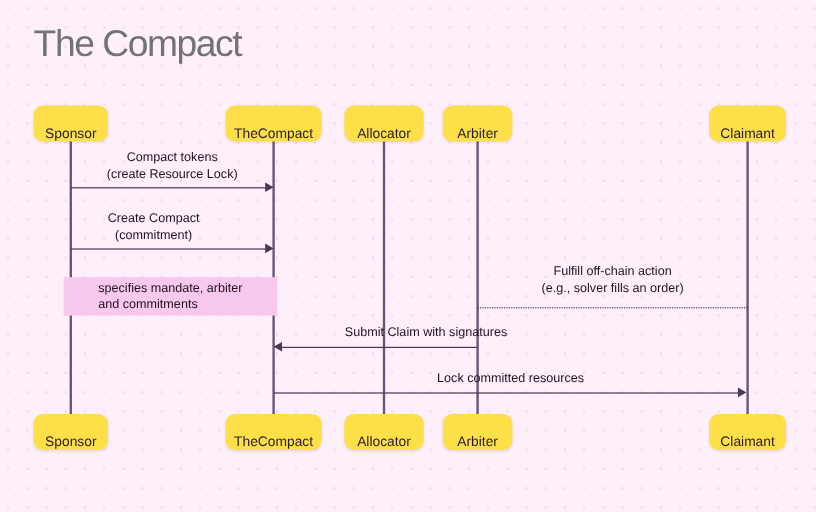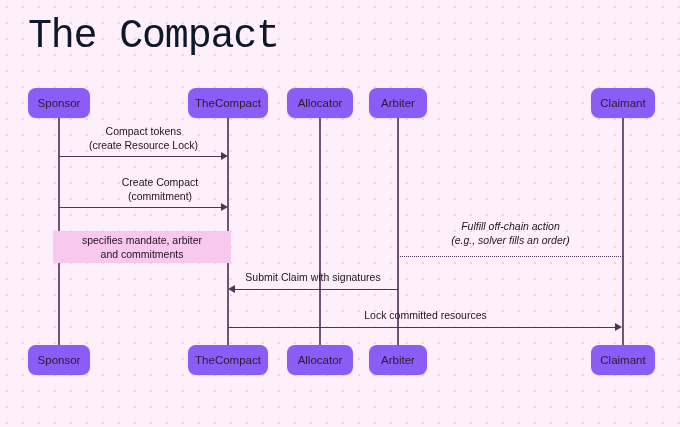--- a/index.html
+++ b/index.html
@@ -11,35 +11,34 @@
     background-size:16px 16px;
     background-position:6px 6px;
     font-family:"Liberation Sans", sans-serif;
     overflow:hidden;
     position:relative;
   }
   #stage{position:absolute;left:0;top:0;width:680px;height:427px;}
 
   .title{
     position:absolute;left:28px;top:14px;
-    font-size:40px;line-height:46px;
+    font-size:31px;line-height:46px;
     letter-spacing:-1.2px;
     font-weight:400;
-    color:#0f172a;
+    color:#737373;
     white-space:nowrap;
-    font-family:Liberation Mono, monospace;
   }
 
   .actor{
     position:absolute;
     height:30px;
-    background:#8b5cf6;
+    background:#fde047;
     border-radius:8px;
     box-shadow:0 1px 2px rgba(90,50,95,0.10);
-    display:flex;align-items:center;justify-content:center;
+    display:flex;align-items:flex-end;justify-content:center;
     font-size:11.5px;
     color:#2b1a30;
     white-space:nowrap;
   }
 
   .lifeline{
     position:absolute;
     width:1.6px;
     background:#6f5478;
   }
@@ -78,21 +77,20 @@
     white-space:pre-line;
   }
 
   .note{
     position:absolute;
     background:#f8c8ee;
     display:flex;align-items:center;justify-content:center;
     font-size:10.5px;
     line-height:14px;
     color:#20121f;
-    text-align:center;
     white-space:pre-line;
   }
 </style>
 </head>
 <body>
 
 <div id="stage">
 
   <div class="title">The Compact</div>
 
@@ -116,33 +114,33 @@
   </div>
   <div class="actor" style="left:591px;top:88px;width:64px;">
     <span>Claimant</span>
   </div>
 
   <div class="msg-label" style="left:59px;top:124px;width:169px;">Compact tokens
 (create Resource Lock)</div>
   <div class="msg-line" style="left:59px;top:156px;width:163px;"></div>
   <div class="arrowhead right" style="left:221px;top:152px;"></div>
 
-  <div class="msg-label" style="left:59px;top:175px;width:138px;margin-left:32px;">Create Compact
+  <div class="msg-label" style="left:59px;top:175px;width:138px;">Create Compact
 (commitment)</div>
   <div class="msg-line" style="left:59px;top:207px;width:163px;"></div>
   <div class="arrowhead right" style="left:221px;top:203px;"></div>
 
   <div class="note" style="left:53px;top:231px;width:178px;height:32px;">specifies mandate, arbiter
 and commitments</div>
 
-  <div class="msg-label" style="left:398px;top:219px;width:225px;font-style:italic;">Fulfill off-chain action
+  <div class="msg-label" style="left:398px;top:219px;width:225px;">Fulfill off-chain action
 (e.g., solver fills an order)</div>
   <div class="msg-dotted" style="left:398px;top:256px;width:225px;"></div>
 
-  <div class="msg-label" style="left:228px;top:270px;width:170px;">Submit Claim with signatures</div>
+  <div class="msg-label" style="left:228px;top:270px;width:170px;padding-left:42px;">Submit Claim with signatures</div>
   <div class="msg-line" style="left:234px;top:289px;width:164px;"></div>
   <div class="arrowhead left" style="left:228px;top:285px;"></div>
 
   <div class="msg-label" style="left:228px;top:308px;width:395px;">Lock committed resources</div>
   <div class="msg-line" style="left:228px;top:327px;width:388px;"></div>
   <div class="arrowhead right" style="left:615px;top:323px;"></div>
 
   <div class="actor" style="left:28px;top:345px;width:62px;">
     <span>Sponsor</span>
   </div>

